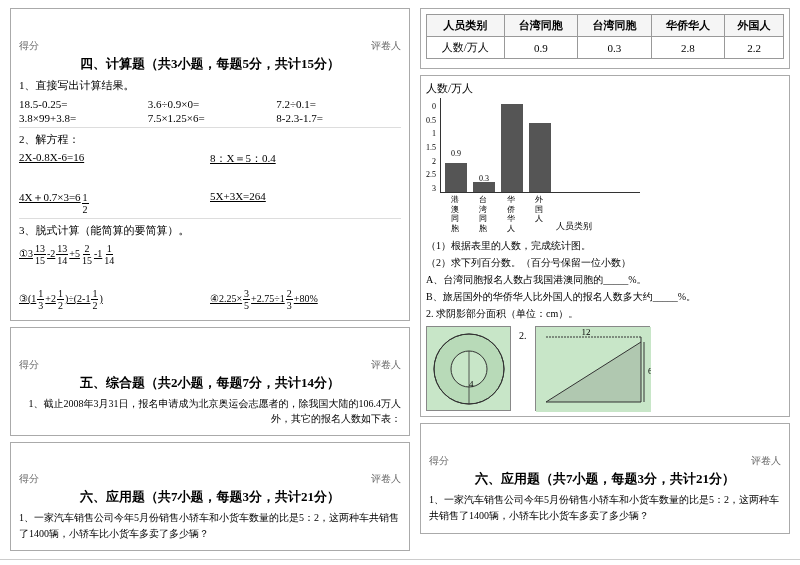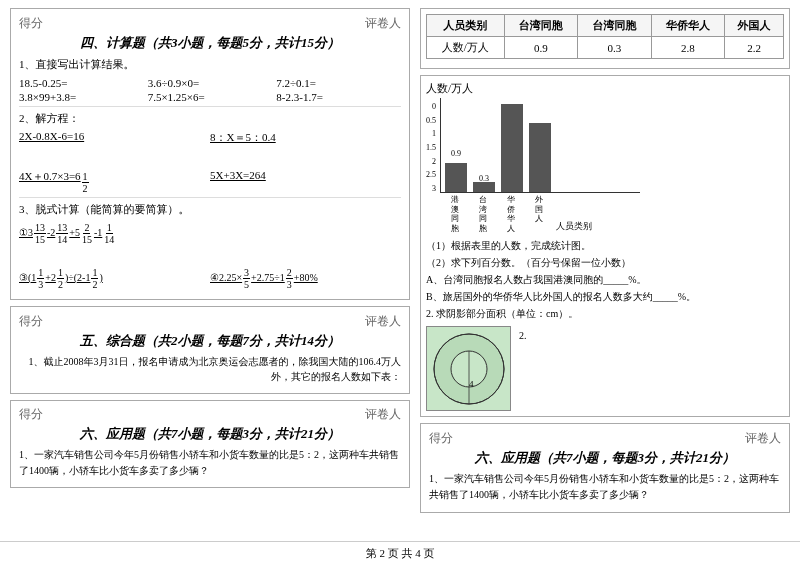--- a/index.html
+++ b/index.html
@@ -39,30 +39,30 @@
       flex-direction: column;
       gap: 6px;
     }
     .section {
       border: 1px solid #aaa;
       padding: 6px 8px;
     }
     .section-header {
       display: flex;
       justify-content: space-between;
-      font-size: 12px;
+      font-size: 10px;
       color: #666;
       margin-bottom: 2px;
+      margin-top: 24px;
     }
     .section-title {
       text-align: center;
       font-weight: bold;
       font-size: 13px;
       margin-bottom: 4px;
-      font-style: italic;
     }
     .problem-line {
       margin: 3px 0;
       font-size: 11px;
       line-height: 1.6;
     }
     .problem-grid {
       display: grid;
       grid-template-columns: 1fr 1fr 1fr;
       gap: 2px 4px;
@@ -365,20 +365,36 @@
               <circle cx="40" cy="40" r="35" fill="none" stroke="#333" stroke-width="1"></circle>
 
               <line x1="40" y1="40" x2="40" y2="22" stroke="#333" stroke-width="0.8"></line>
               <line x1="40" y1="40" x2="40" y2="75" stroke="#333" stroke-width="0.8"></line>
             </svg>
             <span style="position:absolute;left:42px;top:52px;font-size:9px;">4</span>
             <span style="position:absolute;left:42px;top:70px;font-size:9px;"></span>
           </div>
           <div style="font-size:10px;align-self:flex-start;padding-top:4px;">2.</div>
 
+          <div style="position:relative;width:115px;height:85px;background:#c8e6c8;border:1px solid #888;">
+            <svg width="115" height="85">
+
+              <rect width="115" height="85" fill="#c8e6c8"></rect>
+
+              <polygon points="10,75 105,75 105,15" fill="#b0c8b0" stroke="#333" stroke-width="1"></polygon>
+
+              <line x1="105" y1="10" x2="105" y2="15" stroke="#333" stroke-width="1"></line>
+              <line x1="10" y1="10" x2="105" y2="10" stroke="#333" stroke-width="1" stroke-dasharray="2,1"></line>
+
+              <line x1="108" y1="15" x2="108" y2="75" stroke="#333" stroke-width="1"></line>
+
+              <text x="50" y="8" font-size="9" text-anchor="middle">12</text>
+              <text x="112" y="47" font-size="9">6</text>
+            </svg>
+          </div>
         </div>
       </div>
 
       <div class="section">
         <div class="section-header">
           <span>得分</span>
           <span>评卷人</span>
         </div>
         <div class="section-title">六、应用题（共7小题，每题3分，共计21分）</div>
         <div class="problem-line" style="font-size:10px;line-height:1.6;">1、一家汽车销售公司今年5月份销售小轿车和小货车数量的比是5：2，这两种车共销售了1400辆，小轿车比小货车多卖了多少辆？</div>

